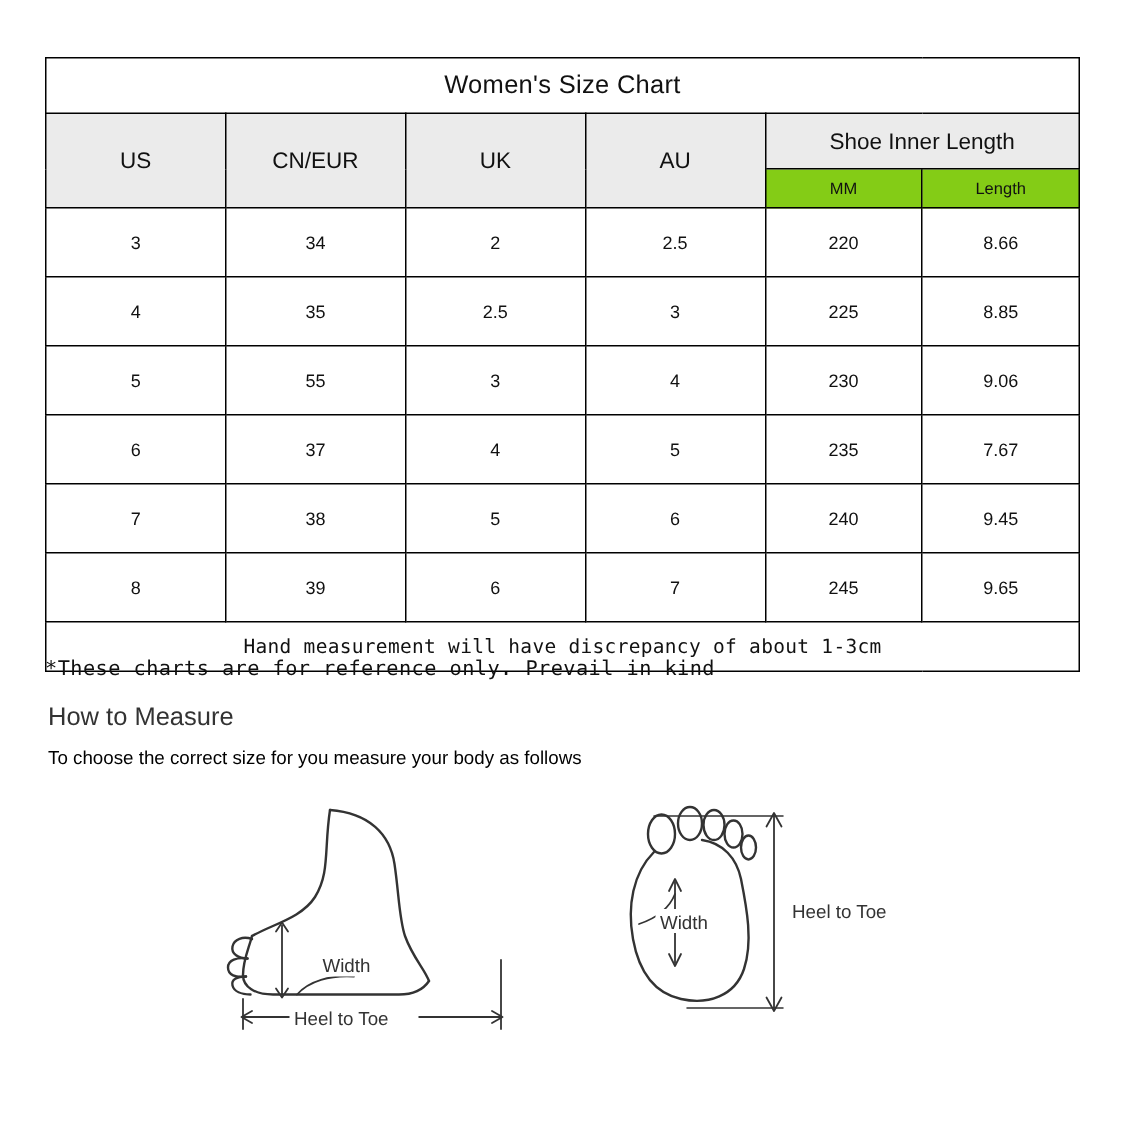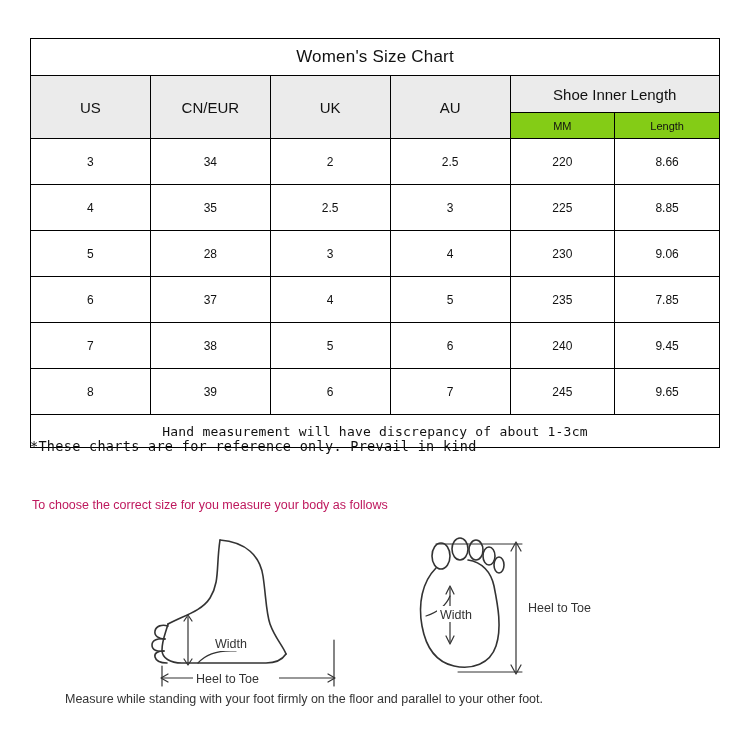--- a/index.html
+++ b/index.html
@@ -89,21 +89,21 @@
     left: 32px;
     top: 468px;
     font-size: 17px;
     color: #333;
   }
   .how-sub {
     position: absolute;
     left: 32px;
     top: 498px;
     font-size: 12.5px;
-    color: #be185d;
+    color: #000000;
   }
   .measure-caption {
     position: absolute;
     left: 0;
     right: 0;
     top: 692px;
     text-align: center;
     font-size: 12.5px;
     color: #333;
   }
@@ -161,33 +161,33 @@
         <tr>
           <td class="data-cell">4</td>
           <td class="data-cell">35</td>
           <td class="data-cell">2.5</td>
           <td class="data-cell">3</td>
           <td class="data-cell">225</td>
           <td class="data-cell">8.85</td>
         </tr>
         <tr>
           <td class="data-cell">5</td>
-          <td class="data-cell">28</td>
+          <td class="data-cell">55</td>
           <td class="data-cell">3</td>
           <td class="data-cell">4</td>
           <td class="data-cell">230</td>
           <td class="data-cell">9.06</td>
         </tr>
         <tr>
           <td class="data-cell">6</td>
           <td class="data-cell">37</td>
           <td class="data-cell">4</td>
           <td class="data-cell">5</td>
           <td class="data-cell">235</td>
-          <td class="data-cell">7.85</td>
+          <td class="data-cell">7.67</td>
         </tr>
         <tr>
           <td class="data-cell">7</td>
           <td class="data-cell">38</td>
           <td class="data-cell">5</td>
           <td class="data-cell">6</td>
           <td class="data-cell">240</td>
           <td class="data-cell">9.45</td>
         </tr>
         <tr>
@@ -201,20 +201,21 @@
 
         <tr class="footnote-row">
           <td colspan="6">Hand measurement will have discrepancy of about 1-3cm</td>
         </tr>
       </tbody>
     </table>
   </div>
 
   <div class="ref-note">*These charts are for reference only. Prevail in kind</div>
 
+  <div class="how-title">How to Measure</div>
   <div class="how-sub">To choose the correct size for you measure your body as follows</div>
 
   <div class="diagram">
     <svg width="610" height="168" viewBox="0 0 610 168" xmlns="http://www.w3.org/2000/svg">
       <g fill="none" stroke="#333" stroke-width="1.6" stroke-linecap="round" stroke-linejoin="round">
 
         <g>
 
           <path d="M150 20 C146 46 150 62 140 78 C131 92 112 96 98 104"></path>
           <path d="M150 20 C176 22 190 36 193 56 C196 76 196 92 200 104 C205 118 213 126 216 134"></path>
@@ -278,15 +279,14 @@
         <text x="126" y="163">Heel to Toe</text>
 
         <rect x="367" y="86" width="48" height="16" fill="#ffffff" stroke="none"></rect>
         <text x="370" y="99">Width</text>
 
         <text x="458" y="92">Heel to Toe</text>
       </g>
     </svg>
   </div>
 
-  <div class="measure-caption">Measure while standing with your foot firmly on the floor and parallel to your other foot.</div>
 
 </div>
 
 </body></html>

